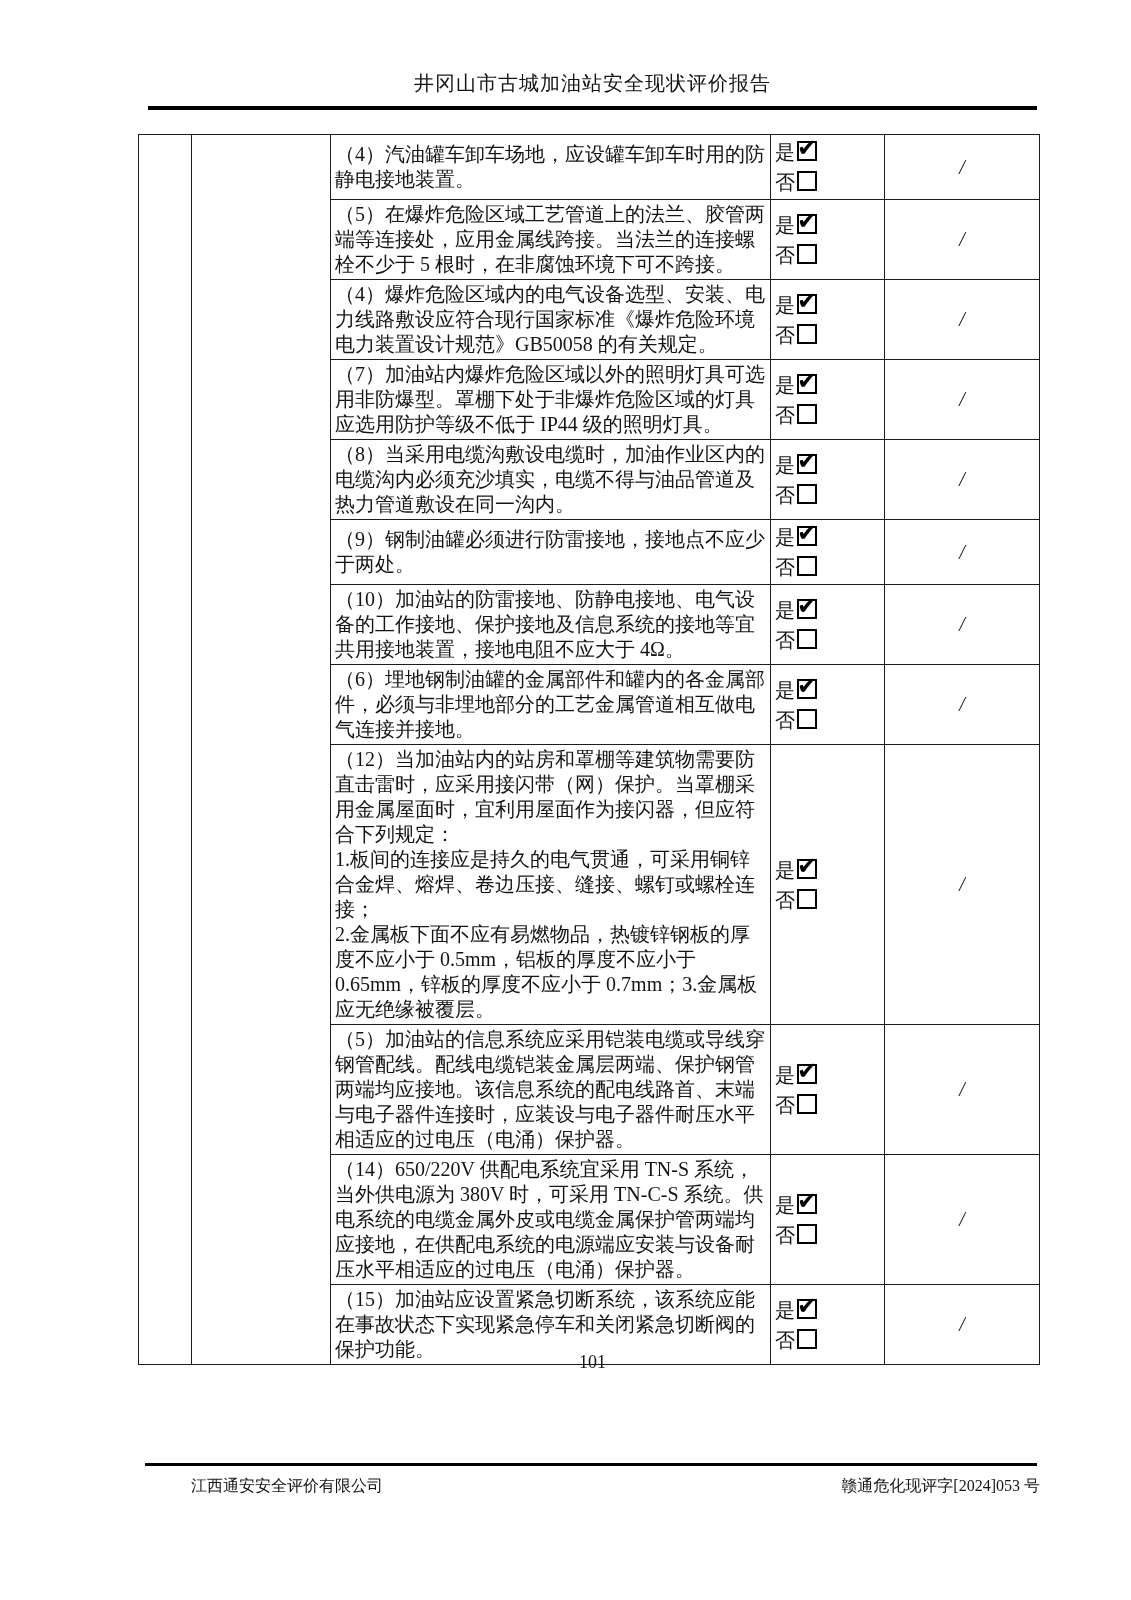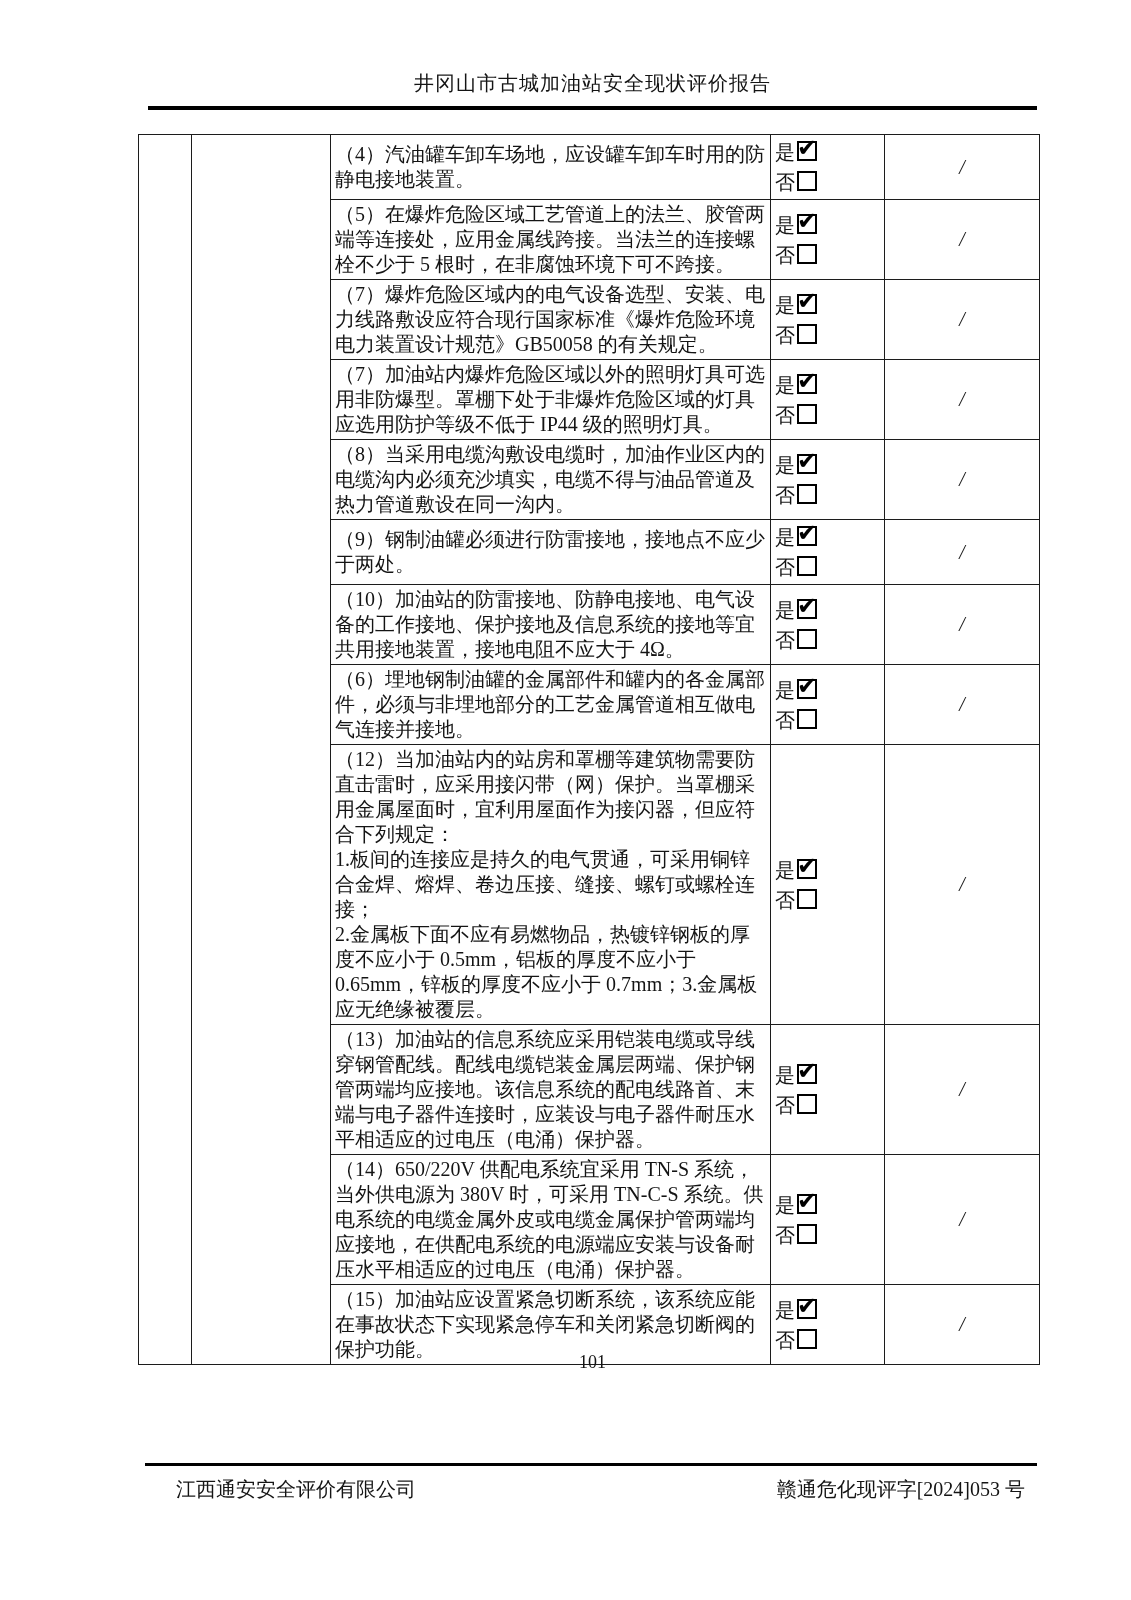--- a/index.html
+++ b/index.html
@@ -98,24 +98,24 @@
   .footer-rule{
     position:absolute;
     left:145px;
     width:892px;
     top:1463px;
     height:3px;
     background:#000;
   }
   .footer-row{
     position:absolute;
-    left:140px;
+    left:155px;
     width:889px;
     top:1476px;
-    font-size:20px;
+    font-size:16px;
     display:flex;
     justify-content:space-between;
   }
   .footer-left{padding-left:36px;}
   .footer-right{padding-right:4px;margin-left:16px;}
 </style>
 </head>
 <body>
 
 <div class="page">
@@ -141,21 +141,21 @@
     <td class="c-text">（5）在爆炸危险区域工艺管道上的法兰、胶管两端等连接处，应用金属线跨接。当法兰的连接螺栓不少于 5 根时，在非腐蚀环境下可不跨接。</td>
     <td class="c-check">
       <span class="cbwrap">
         <span class="cbline"><span class="cblabel yes-label">是</span><span class="cb yes-box checked"></span></span>
         <span class="cbline"><span class="cblabel no-label">否</span><span class="cb no-box"></span></span>
       </span>
     </td>
     <td class="c-result">/</td>
   </tr>
           <tr>
-    <td class="c-text">（7）爆炸危险区域内的电气设备选型、安装、电力线路敷设应符合现行国家标准《爆炸危险环境电力装置设计规范》GB50058 的有关规定。</td>
+    <td class="c-text">（4）爆炸危险区域内的电气设备选型、安装、电力线路敷设应符合现行国家标准《爆炸危险环境电力装置设计规范》GB50058 的有关规定。</td>
     <td class="c-check">
       <span class="cbwrap">
         <span class="cbline"><span class="cblabel yes-label">是</span><span class="cb yes-box checked"></span></span>
         <span class="cbline"><span class="cblabel no-label">否</span><span class="cb no-box"></span></span>
       </span>
     </td>
     <td class="c-result">/</td>
   </tr>
           <tr>
     <td class="c-text">（7）加油站内爆炸危险区域以外的照明灯具可选用非防爆型。罩棚下处于非爆炸危险区域的灯具应选用防护等级不低于 IP44 级的照明灯具。</td>
@@ -213,21 +213,21 @@
 2.金属板下面不应有易燃物品，热镀锌钢板的厚度不应小于 0.5mm，铝板的厚度不应小于 0.65mm，锌板的厚度不应小于 0.7mm；3.金属板应无绝缘被覆层。</td>
     <td class="c-check">
       <span class="cbwrap">
         <span class="cbline"><span class="cblabel yes-label">是</span><span class="cb yes-box checked"></span></span>
         <span class="cbline"><span class="cblabel no-label">否</span><span class="cb no-box"></span></span>
       </span>
     </td>
     <td class="c-result">/</td>
   </tr>
           <tr>
-    <td class="c-text">（13）加油站的信息系统应采用铠装电缆或导线穿钢管配线。配线电缆铠装金属层两端、保护钢管两端均应接地。该信息系统的配电线路首、末端与电子器件连接时，应装设与电子器件耐压水平相适应的过电压（电涌）保护器。</td>
+    <td class="c-text">（5）加油站的信息系统应采用铠装电缆或导线穿钢管配线。配线电缆铠装金属层两端、保护钢管两端均应接地。该信息系统的配电线路首、末端与电子器件连接时，应装设与电子器件耐压水平相适应的过电压（电涌）保护器。</td>
     <td class="c-check">
       <span class="cbwrap">
         <span class="cbline"><span class="cblabel yes-label">是</span><span class="cb yes-box checked"></span></span>
         <span class="cbline"><span class="cblabel no-label">否</span><span class="cb no-box"></span></span>
       </span>
     </td>
     <td class="c-result">/</td>
   </tr>
           <tr>
     <td class="c-text">（14）650/220V 供配电系统宜采用 TN-S 系统，当外供电源为 380V 时，可采用 TN-C-S 系统。供电系统的电缆金属外皮或电缆金属保护管两端均应接地，在供配电系统的电源端应安装与设备耐压水平相适应的过电压（电涌）保护器。</td>

